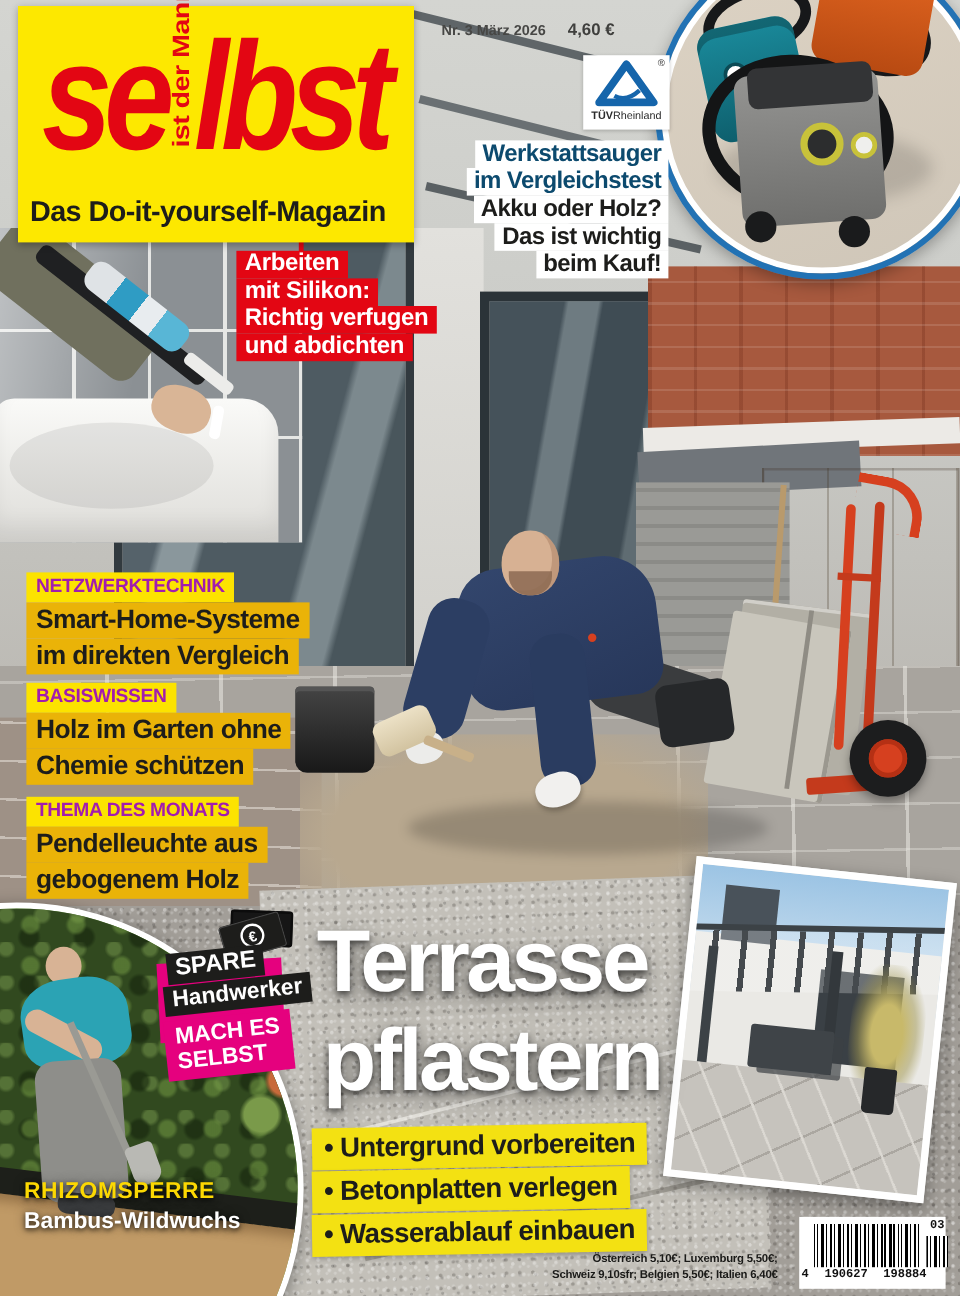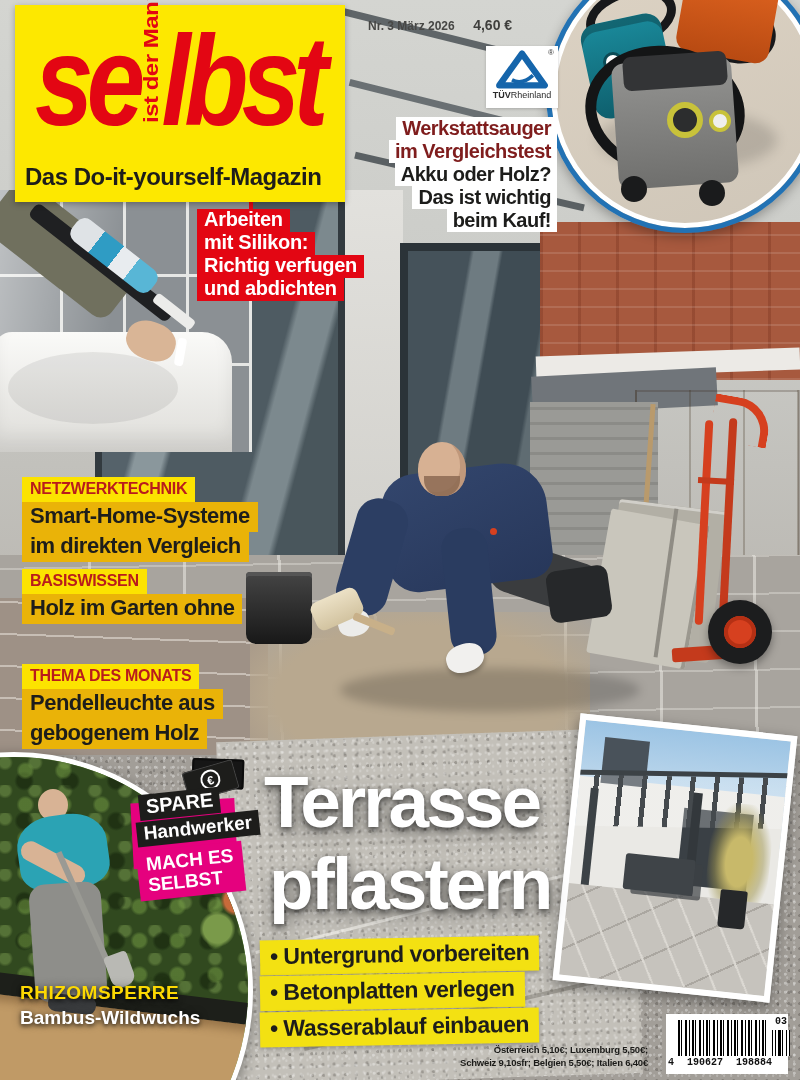--- a/index.html
+++ b/index.html
@@ -1,28 +1,28 @@
 <!DOCTYPE html>
 <html><head>
 <meta charset="utf-8">
 <style>
   html,body{margin:0;padding:0;background:#222;}
   .cover{position:relative;width:800px;height:1080px;overflow:hidden;background:#cfd0cc;
          font-family:"Liberation Sans",sans-serif;}
   .abs{position:absolute;}
   .fitbox{display:table;background:#eab308;color:#1d1d1b;font-weight:bold;white-space:nowrap;}
-  .tag{display:table;background:#fce300;color:#b91c1c;font-weight:bold;font-size:16px;
+  .tag{display:table;background:#fce300;color:#a21caf;font-weight:bold;font-size:16px;
        letter-spacing:-.3px;padding:3px 8px 4px;white-space:nowrap;}
   .tease-line{font-size:22px;letter-spacing:-.5px;padding:2px 8px 4px;line-height:24px;}
   .redbox{display:table;background:#e30613;color:#fff;font-weight:bold;font-size:20px;
           letter-spacing:-.3px;padding:1px 7px 3px;line-height:19px;white-space:nowrap;}
   .wcol{display:flex;flex-direction:column;align-items:flex-end;}
   .wline{display:table;background:#fff;font-weight:bold;font-size:20px;line-height:19px;
          padding:2px 6px;white-space:nowrap;color:#1d1d1b;letter-spacing:-.5px;}
-  .wline.blue{color:#7f1d1d;}
+  .wline.blue{color:#0c4a6e;}
   .headline{position:absolute;color:#fff;font-weight:bold;font-size:73px;letter-spacing:-3px;
             text-shadow:0 3px 6px rgba(0,0,0,.6),0 8px 20px rgba(0,0,0,.35);white-space:nowrap;}
   .bullet{position:absolute;display:table;background:#f3e112;color:#1d1d1b;font-weight:bold;
           font-size:23px;letter-spacing:-.5px;padding:3px 10px 5px;white-space:nowrap;
           transform:rotate(-1deg);box-shadow:0 2px 4px rgba(0,0,0,.25);}
   .shadowtxt{text-shadow:0 2px 4px rgba(0,0,0,.75),0 0 10px rgba(0,0,0,.4);}
   .logo-row{display:flex;align-items:flex-end;transform:scaleX(.82);transform-origin:0 100%;}
   .logo-main{color:#e30613;font-style:italic;font-weight:bold;font-size:128px;line-height:1;
              letter-spacing:-8px;}
   .logo-vert-col{position:relative;width:28px;height:124px;}
@@ -169,20 +169,21 @@
   </div>
 
   <div class="abs" style="left:22px;top:477px;z-index:20;">
     <div class="tag">NETZWERKTECHNIK</div>
     <div class="fitbox tease-line">Smart-Home-Systeme</div>
     <div class="fitbox tease-line">im direkten Vergleich</div>
   </div>
   <div class="abs" style="left:22px;top:569px;z-index:20;">
     <div class="tag">BASISWISSEN</div>
     <div class="fitbox tease-line">Holz im Garten ohne</div>
+    <div class="fitbox tease-line">Chemie schützen</div>
   </div>
   <div class="abs" style="left:22px;top:664px;z-index:20;">
     <div class="tag">THEMA DES MONATS</div>
     <div class="fitbox tease-line">Pendelleuchte aus</div>
     <div class="fitbox tease-line">gebogenem Holz</div>
   </div>
 
   <div class="abs" style="left:-225px;top:752px;width:478px;height:478px;border-radius:50%;border:5px solid #fff;
               overflow:hidden;z-index:15;background:#6f9c45;box-shadow:0 4px 14px rgba(0,0,0,.4);box-sizing:border-box;">
     <div class="abs" style="left:120px;top:0;width:360px;height:250px;background:#31491f;background-image:radial-gradient(circle at 30% 40%,rgba(120,160,70,.5) 0 6px,transparent 9px),radial-gradient(circle at 70% 60%,rgba(20,35,12,.6) 0 7px,transparent 10px),radial-gradient(circle at 50% 20%,rgba(140,175,90,.4) 0 5px,transparent 8px);background-size:38px 34px,46px 40px,30px 28px;"></div>

